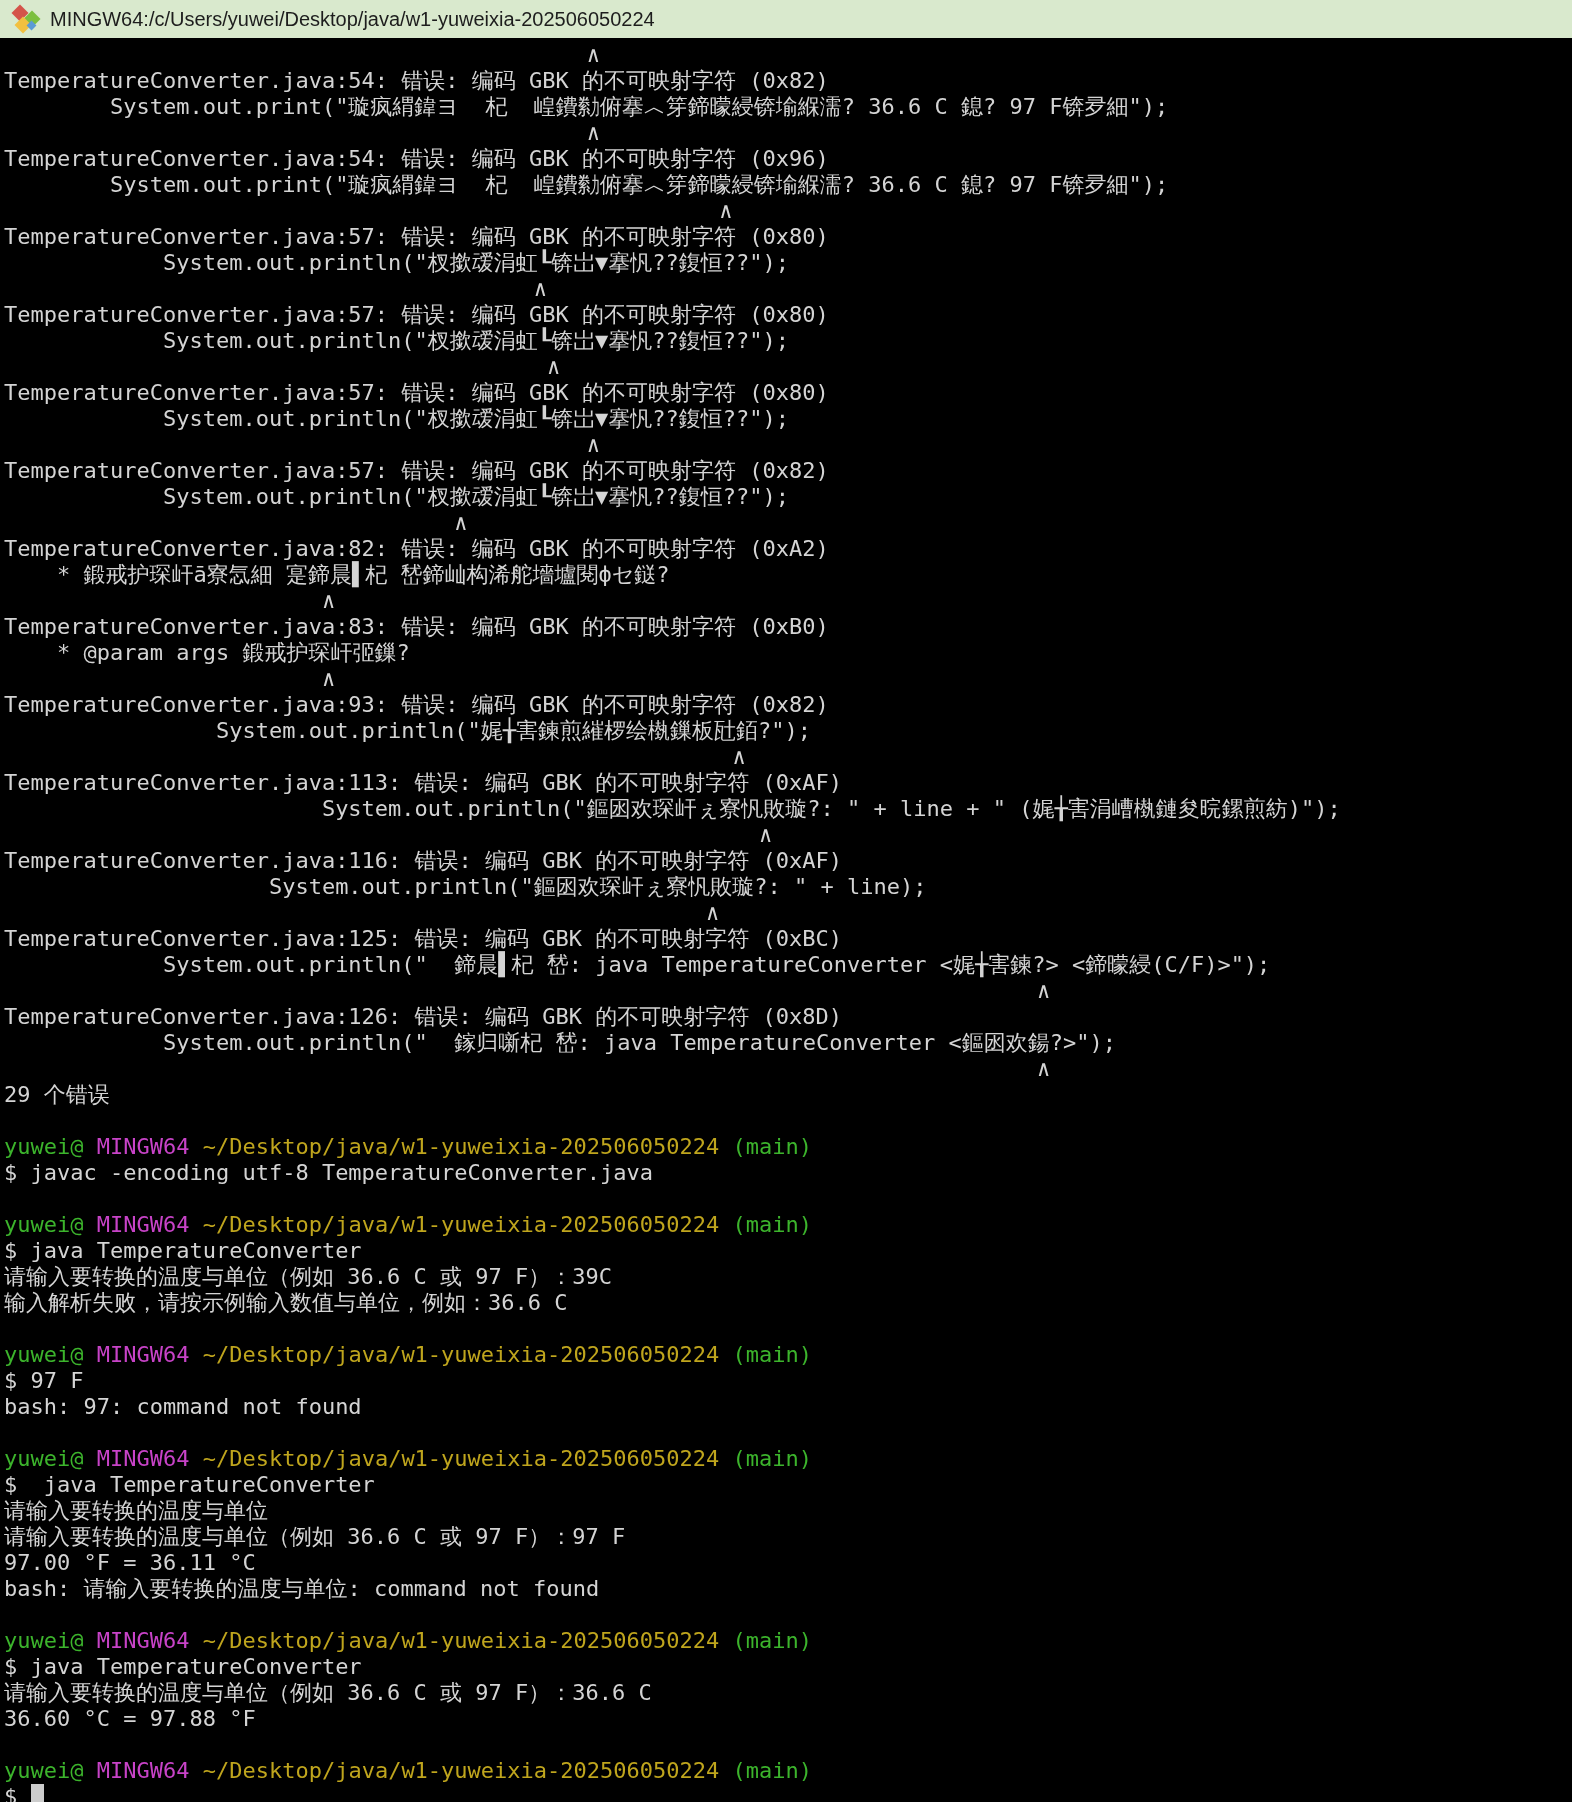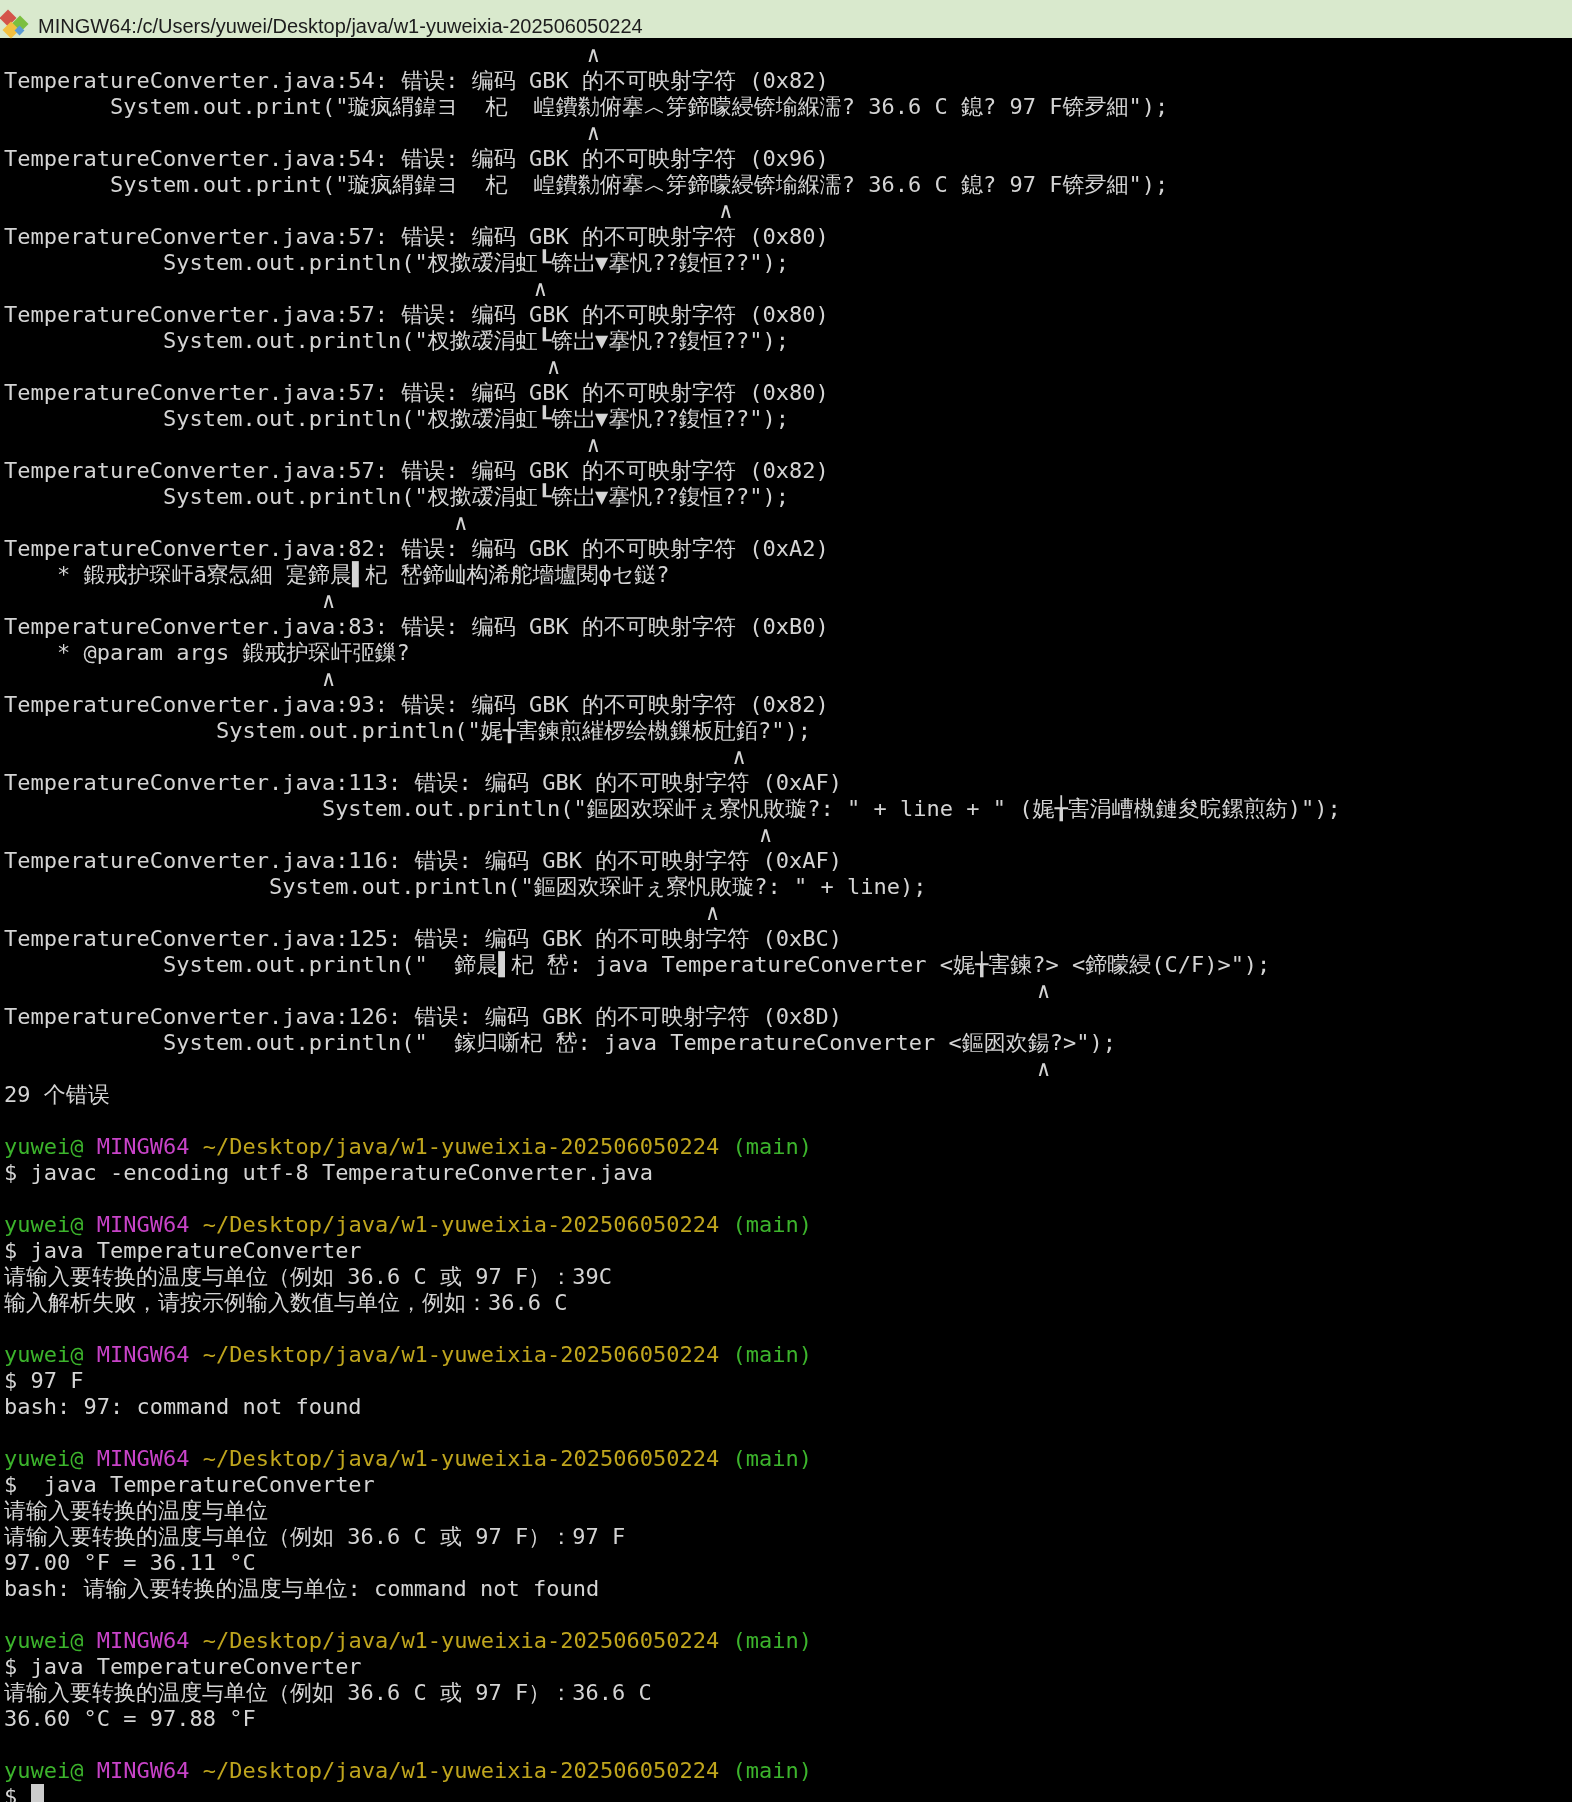--- a/index.html
+++ b/index.html
@@ -1,18 +1,18 @@
 <!DOCTYPE html>
 <html style="--bg: #000000; --fg: #d4d4d4; --green: #3cb42c; --magenta: #c843c8; --yellow: #bfa51d; --titlebar_bg: #d9e9cd; --titlebar_fg: #1d1d1d; --cursor: #cccccc; --icon_red: #d4544a; --icon_green: #7cbf3f; --icon_yellow: #f2c040; --icon_blue: #5b9bd5;"><head>
 <meta charset="utf-8">
 <style>
   html,body{margin:0;padding:0}
   body{width:1572px;height:1802px;background:var(--bg,#000);overflow:hidden}
   .window{width:100%;height:100%;display:flex;flex-direction:column}
-  .titlebar{height:38px;flex:0 0 auto;background:var(--titlebar_bg,#d9e9cd);display:flex;align-items:flex-end;padding:0 0;gap:10px}
+  .titlebar{height:38px;flex:0 0 auto;background:var(--titlebar_bg,#d9e9cd);display:flex;align-items:center;padding:0 12px;gap:10px}
   .titletext{font:20px "Liberation Sans",sans-serif;color:var(--titlebar_fg,#1d1d1d);white-space:nowrap}
   .appicon{position:relative;width:28px;height:28px;flex:0 0 auto}
   .appicon i{position:absolute;display:block;width:12px;height:12px;transform:rotate(45deg)}
   .appicon .d1{left:2px;top:2px;background:var(--icon_red,#d4544a)}
   .appicon .d2{left:14px;top:8px;background:var(--icon_green,#7cbf3f)}
   .appicon .d3{left:5px;top:14px;background:var(--icon_yellow,#f2c040)}
   .appicon .d4{left:16px;top:17px;width:7px;height:7px;background:var(--icon_blue,#5b9bd5)}
   .term{flex:1 1 auto;padding:4px 2px 0 4px;background:var(--bg,#000);
         font:22px/26px "DejaVu Sans Mono","Liberation Mono",monospace;
         color:var(--fg,#d4d4d4);white-space:pre;overflow:hidden}

